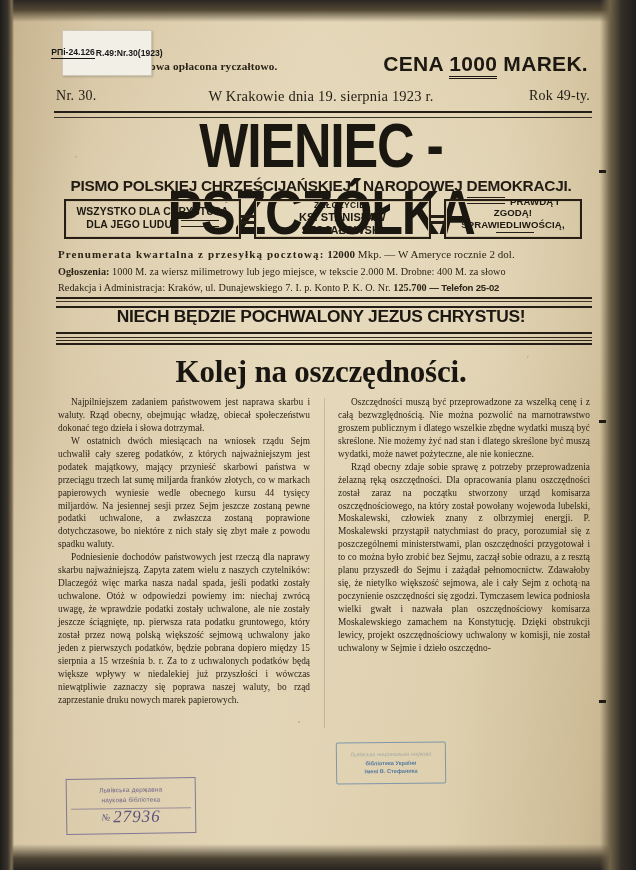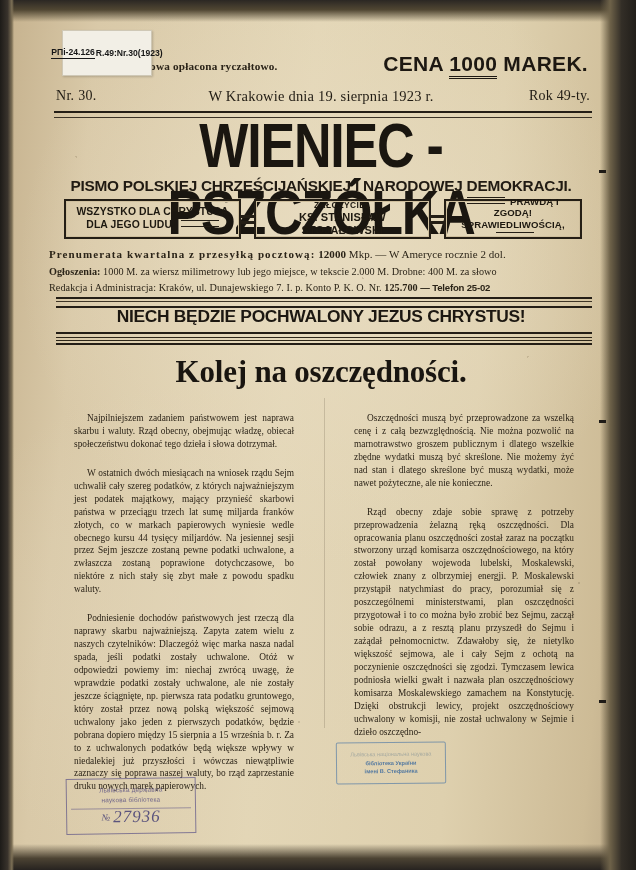--- a/index.html
+++ b/index.html
@@ -76,21 +76,21 @@
   .sbox.b2{width:196px;font-size:11px;letter-spacing:.1px;}
   .sbox.b3{width:150px;font-size:9.6px;letter-spacing:.1px;}
   .sbox .small{font-size:8.4px;font-weight:700;letter-spacing:.4px;}
   .link{width:13px;display:flex;flex-direction:column;justify-content:center;gap:3px;align-items:center;}
   .link i{display:block;width:13px;height:3px;background:#241e15;}
   .dashes{display:inline-block;width:38px;height:5px;margin-left:5px;vertical-align:1px;
     border-top:1.6px solid #241e15;border-bottom:1.6px solid #241e15;}
   .dashes.l{margin-left:0;margin-right:5px;}
 
   
-  .imprint{position:absolute;left:1px;top:246px;width:532px;font-size:11px;
+  .imprint{position:absolute;left:10px;top:246px;width:532px;font-size:11px;
     line-height:1.62;color:#2b2418;letter-spacing:.05px;}
   .imprint .r{white-space:nowrap;}
   .imprint b{font-weight:700;}
   .imprint .sp{letter-spacing:1.1px;font-weight:700;}
   .imprint .sm{font-size:10.2px;}
   .imprint .tel{font-family:"Liberation Sans",sans-serif;font-weight:700;font-size:9.6px;letter-spacing:-.2px;}
 
   .rule-b{position:absolute;left:8px;top:297px;width:536px;height:7px;
     border-top:2.6px solid #241e16;border-bottom:2.6px solid #241e16;}
   .rule-b:after{content:"";position:absolute;left:0;right:0;top:2px;height:1px;background:#3e3527;}
@@ -106,21 +106,21 @@
 
   .headline{position:absolute;left:0;top:354px;width:546px;text-align:center;
     font-family:"Liberation Serif",serif;font-weight:700;font-size:31px;
     letter-spacing:-.2px;color:#191510;}
 
   
   .cols{position:absolute;left:10px;top:396px;width:532px;height:352px;
     display:flex;justify-content:space-between;}
   .col{width:252px;font-size:9.35px;line-height:1.385;text-align:justify;
     color:#2c2418;hyphens:manual;}
-  .col p{margin:16px;text-indent:13px;}
+  .col p{margin:0;text-indent:13px;}
   .col p.bld b{font-weight:700;color:#201a11;}
   .coldiv{position:absolute;left:50%;top:2px;width:1px;height:330px;
     background:rgba(60,50,32,.18);}
 
   
   .label-card{position:absolute;left:62px;top:30px;width:88px;height:44px;
     background:#f2efe6;border:1px solid #cfc8b6;box-shadow:1px 1px 2px rgba(0,0,0,.18);
     font-family:"Liberation Sans",sans-serif;color:#171717;
     display:flex;flex-direction:row;align-items:center;justify-content:center;gap:1px;}
   .label-card .l1{font-size:8.6px;font-weight:700;border-bottom:1.3px solid #171717;padding-bottom:.5px;}

